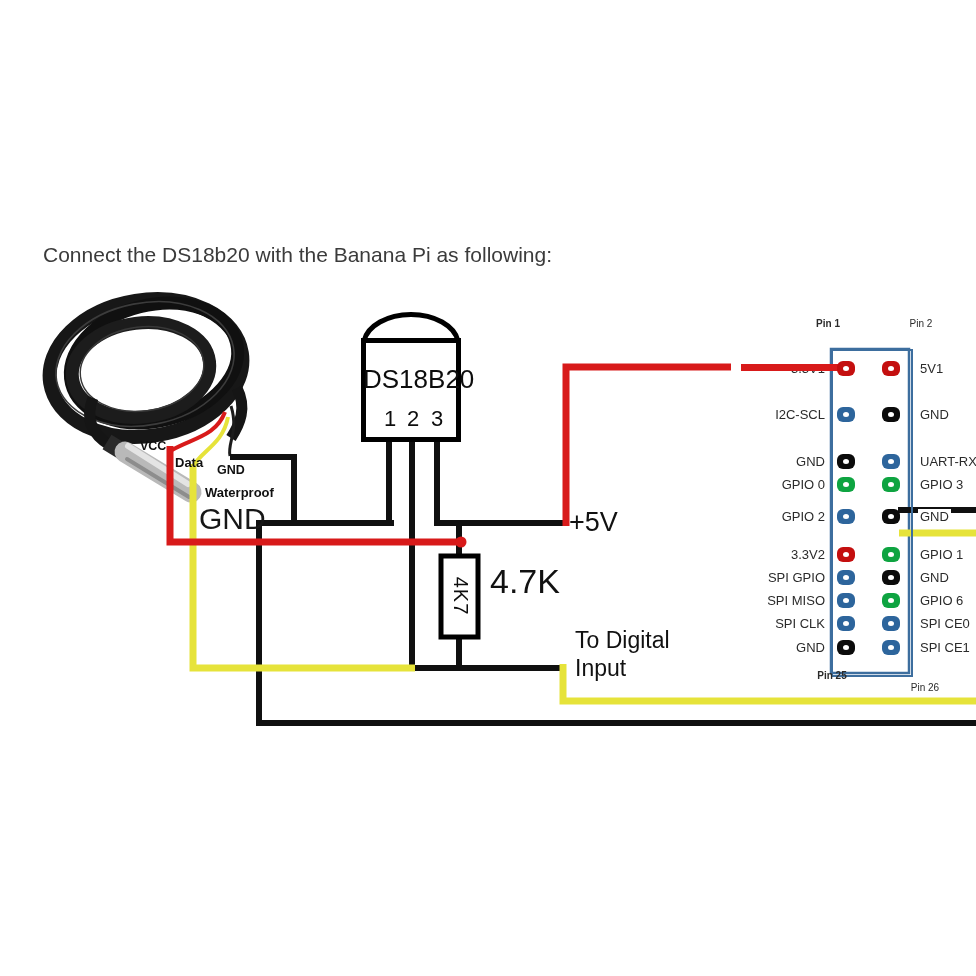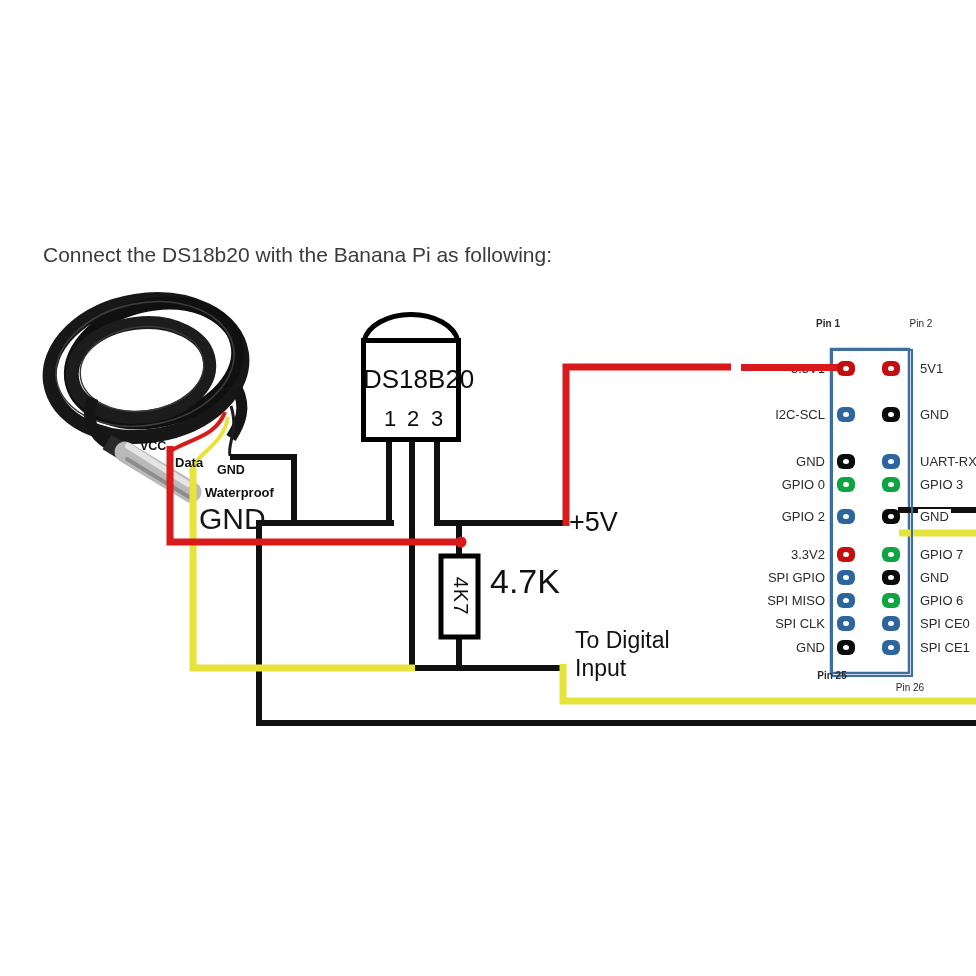--- a/index.html
+++ b/index.html
@@ -107,21 +107,21 @@
   <div class="pinnum" style="left:338px;">1</div>
   <div class="pinnum" style="left:361px;">2</div>
   <div class="pinnum" style="left:385px;">3</div>
   <div class="resval">4K7</div>
 
   <div class="gpio-header">
     <div class="hdr-box" style="border-color: rgb(61, 110, 158);"></div>
     <div class="hdr-cap b" style="left:62px;top:18px;">Pin 1</div>
     <div class="hdr-cap" style="left:155px;top:18px;">Pin 2</div>
     <div class="hdr-cap b" style="left:66px;top:370px;">Pin 25</div>
-    <div class="hdr-cap" style="left:144px;top:382px;">Pin 26</div>
+    <div class="hdr-cap" style="left:159px;top:382px;">Pin 26</div>
     <div class="wire-red-overlay" style="background: rgb(216, 26, 26);"></div>
 
   <div class="pin-row" style="top: 60.5px;">
         <span class="pl left">3.3V1</span>
         <span class="pin" style="left: 106px; background: rgb(196, 15, 15);">
           <span class="hole"></span>
         </span>
         <span class="pin" style="left: 151px; background: rgb(196, 15, 15);">
           <span class="hole"></span>
         </span>
@@ -168,21 +168,21 @@
         <span class="pl right">GND</span>
       </div>
       <div class="pin-row" style="top: 246.5px;">
         <span class="pl left">3.3V2</span>
         <span class="pin" style="left: 106px; background: rgb(196, 15, 15);">
           <span class="hole"></span>
         </span>
         <span class="pin" style="left: 151px; background: rgb(14, 164, 65);">
           <span class="hole"></span>
         </span>
-        <span class="pl right">GPIO 7</span>
+        <span class="pl right">GPIO 1</span>
       </div>
       <div class="pin-row" style="top: 269.75px;">
         <span class="pl left">SPI GPIO</span>
         <span class="pin" style="left: 106px; background: rgb(45, 101, 156);">
           <span class="hole"></span>
         </span>
         <span class="pin" style="left: 151px; background: rgb(11, 11, 11);">
           <span class="hole"></span>
         </span>
         <span class="pl right">GND</span>

